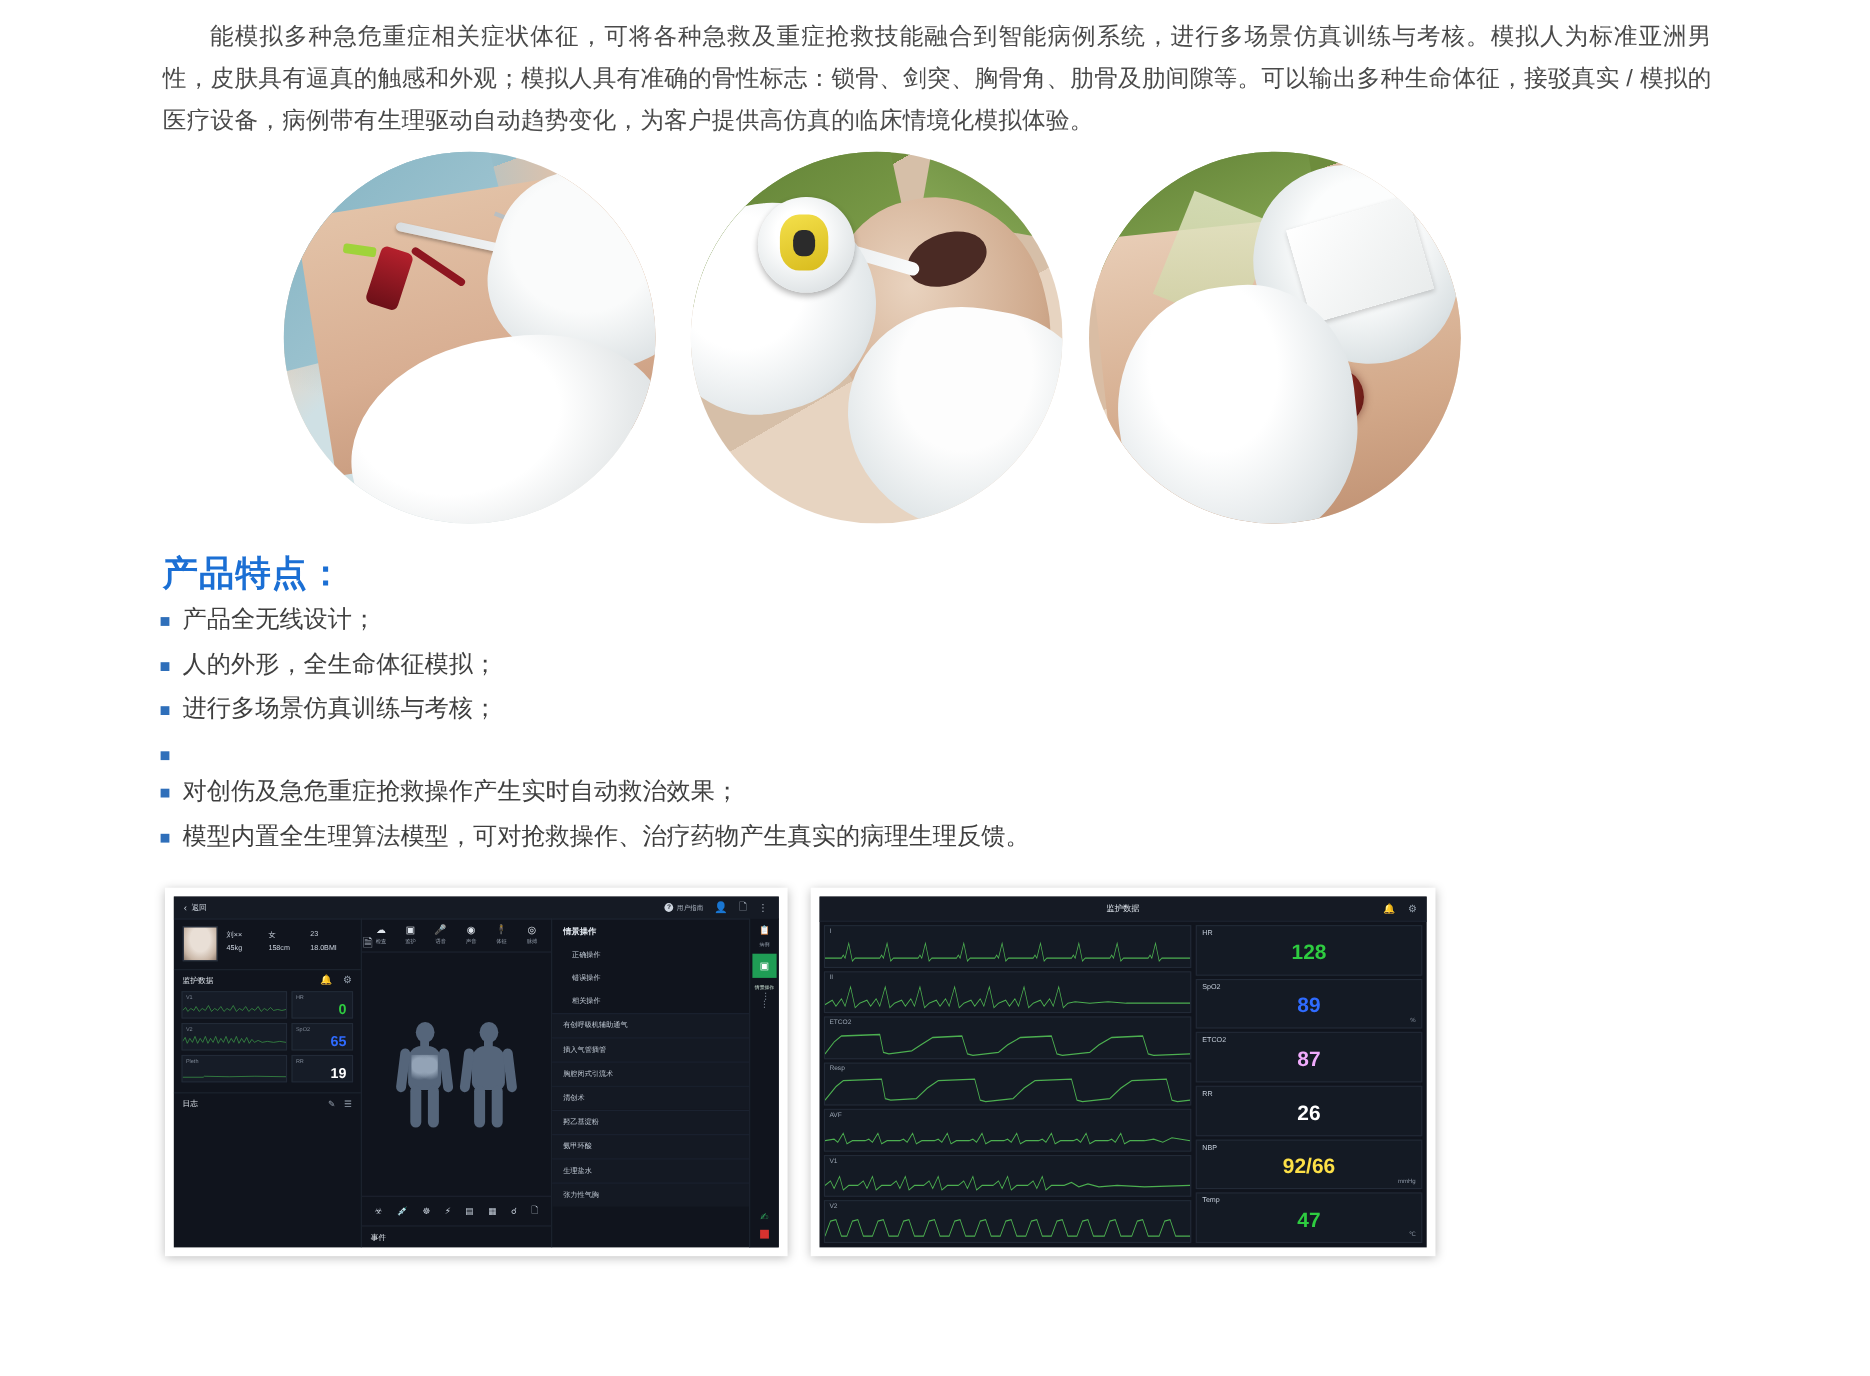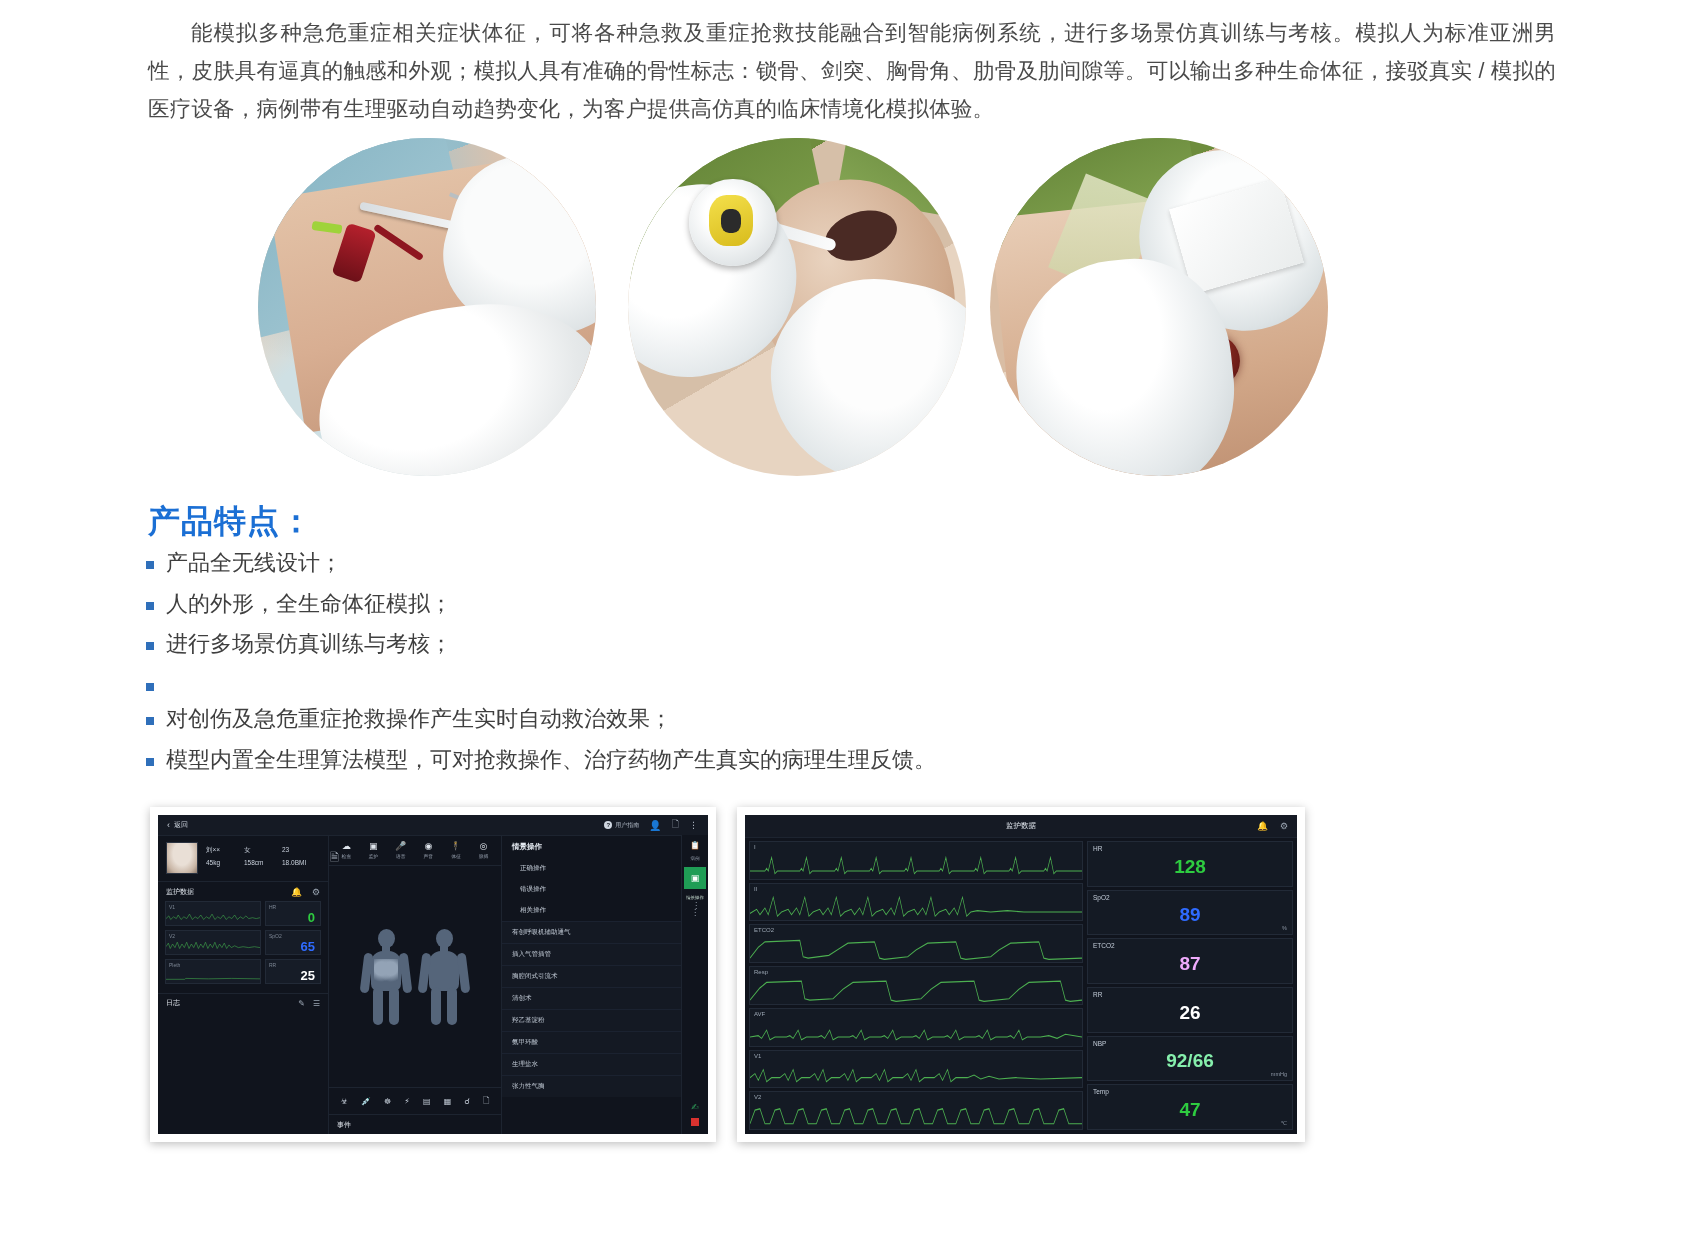--- a/index.html
+++ b/index.html
@@ -402,21 +402,21 @@
         </div>
         <div class="wave-row">
           <div class="wave-box">
             <span class="wave-label">Pleth</span>
             <svg class="wave-svg" viewBox="0 0 200 20" preserveAspectRatio="none">
               <polyline fill="none" stroke="#3ea34a" stroke-width="0.9" points="0,17 40,17 42,16 90,16.5 140,16 200,16.5"></polyline>
             </svg>
           </div>
           <div class="val-box">
             <span class="val-label">RR</span>
-            <span class="val-num" style="color:#ffffff">25</span>
+            <span class="val-num" style="color:#ffffff">19</span>
           </div>
         </div>
       </div>
 
       <div id="log-head">
         <span id="log-title">日志</span>
         <div id="log-icons">
           <span>✎</span>
           <span>☰</span>
         </div>
@@ -600,21 +600,21 @@
         <span class="mval-num" style="color:#f0abfc">87</span>
         <span class="mval-unit"></span>
       </div>
       <div class="mval">
         <span class="mval-label">RR</span>
         <span class="mval-num" style="color:#ffffff">26</span>
         <span class="mval-unit"></span>
       </div>
       <div class="mval">
         <span class="mval-label">NBP</span>
-        <span class="mval-num" style="color:#86efac">92/66</span>
+        <span class="mval-num" style="color:#fde047">92/66</span>
         <span class="mval-unit">mmHg</span>
       </div>
       <div class="mval">
         <span class="mval-label">Temp</span>
         <span class="mval-num" style="color:#2ecc40">47</span>
         <span class="mval-unit">℃</span>
       </div>
     </div>
   </div>
  </div>

